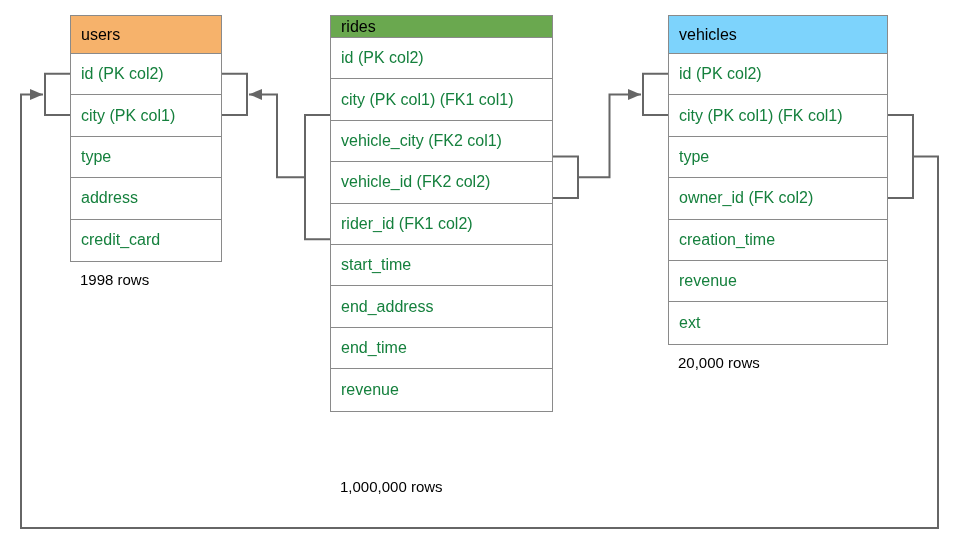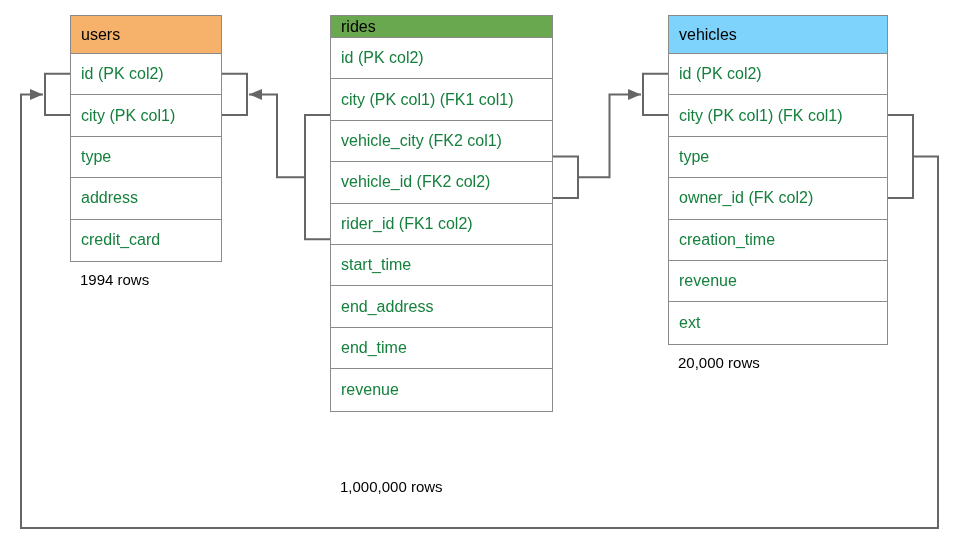--- a/index.html
+++ b/index.html
@@ -68,21 +68,21 @@
       <polygon points="43,94.4 30,88.9 30,99.9" fill="#666666"></polygon>
     </svg>
 <div class="db-table" style="left: 70px; top: 15px; width: 152px;">
       <div class="tbl-header" style="background: rgb(246, 178, 107); height: 38px;">users</div>
       <div class="tbl-row" style="height: 41.4px;">id (PK col2)</div>
       <div class="tbl-row" style="height: 41.4px;">city (PK col1)</div>
       <div class="tbl-row" style="height: 41.4px;">type</div>
       <div class="tbl-row" style="height: 41.4px;">address</div>
       <div class="tbl-row" style="height: 41.4px;">credit_card</div>
     </div>
-    <div class="rows-label" style="left: 80px; top: 271px;">1994 rows</div>
+    <div class="rows-label" style="left: 80px; top: 271px;">1998 rows</div>
     <div class="db-table" style="left: 330px; top: 15px; width: 223px;">
       <div class="tbl-header" style="background: rgb(106, 168, 79); height: 22px;">rides</div>
       <div class="tbl-row" style="height: 41.4px;">id (PK col2)</div>
       <div class="tbl-row" style="height: 41.4px;">city (PK col1) (FK1 col1)</div>
       <div class="tbl-row" style="height: 41.4px;">vehicle_city (FK2 col1)</div>
       <div class="tbl-row" style="height: 41.4px;">vehicle_id (FK2 col2)</div>
       <div class="tbl-row" style="height: 41.4px;">rider_id (FK1 col2)</div>
       <div class="tbl-row" style="height: 41.4px;">start_time</div>
       <div class="tbl-row" style="height: 41.4px;">end_address</div>
       <div class="tbl-row" style="height: 41.4px;">end_time</div>

